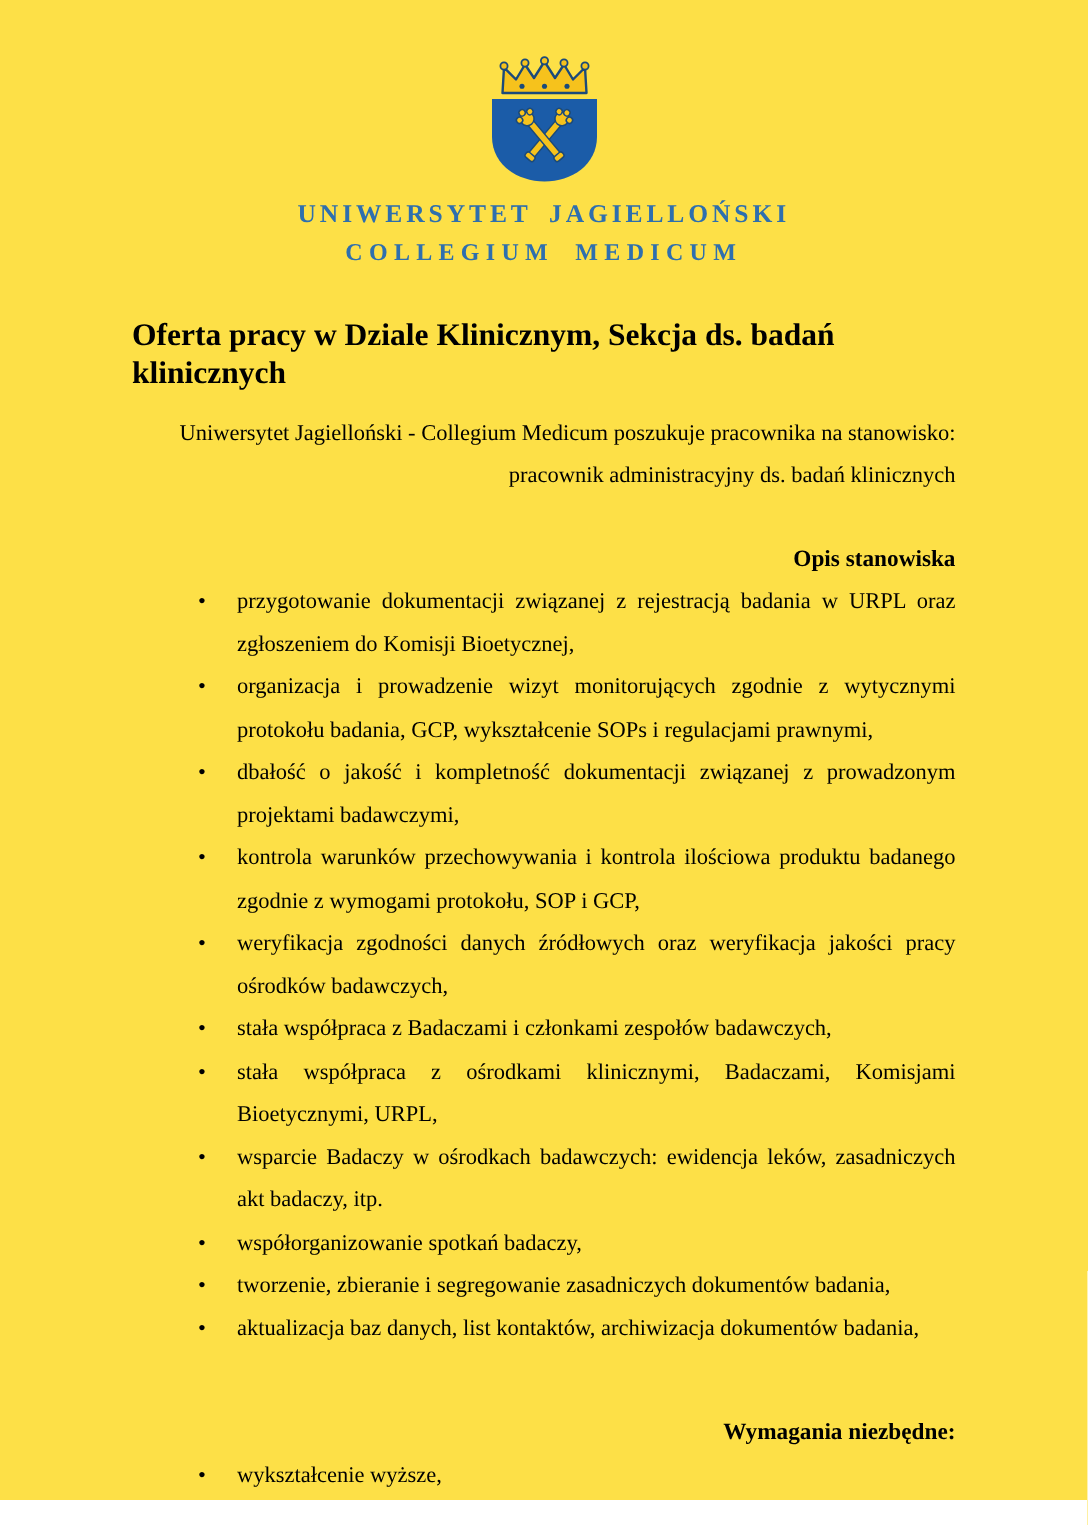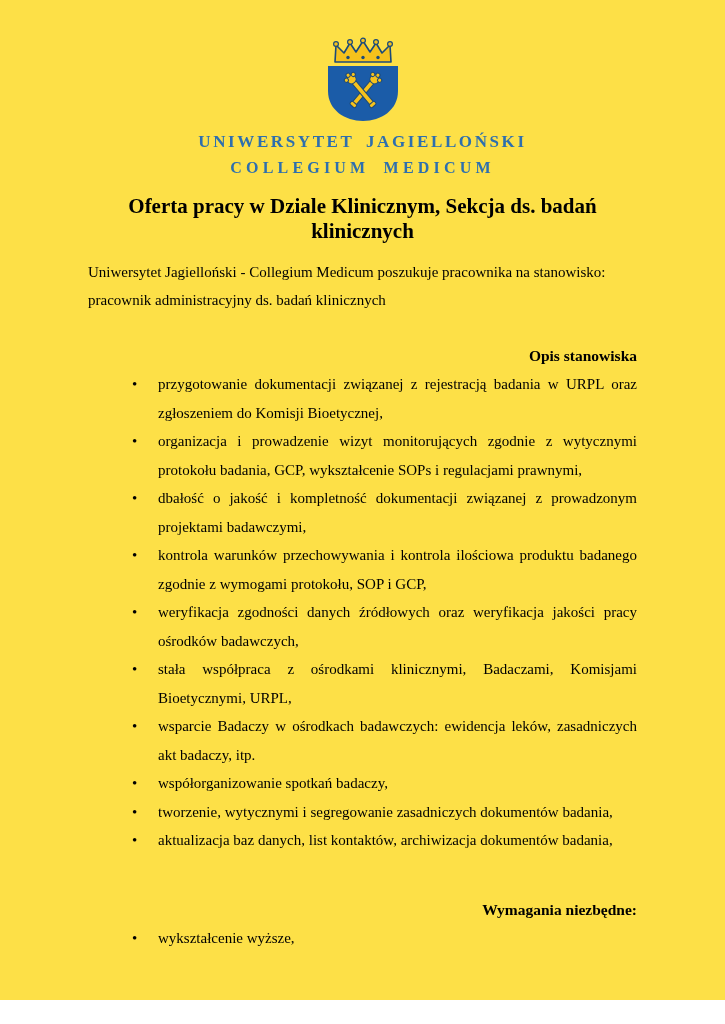--- a/index.html
+++ b/index.html
@@ -38,28 +38,27 @@
     word-spacing: 5px;
   }
   .wordmark-line2 {
     font-size: 16px;
     letter-spacing: 4.2px;
     word-spacing: 6px;
     margin-top: 6px;
   }
   
   .doc-title {
-    margin-top: 16px;
-    text-align: center;
+    margin-top: 32px;
     font-weight: bold;
     font-size: 21px;
   }
   .intro {
     margin-top: 13px;
-    text-align: left;
+    text-align: right;
     font-size: 15px;
     line-height: 28.5px;
   }
   .section-heading {
     font-weight: bold;
     font-size: 15.5px;
     line-height: 28.5px;
     text-align: right;
   }
   .section-heading.first {
@@ -150,28 +149,29 @@
 
       <li>organizacja i prowadzenie wizyt monitorujących zgodnie z wytycznymi protokołu badania, GCP, wykształcenie SOPs i regulacjami prawnymi,</li>
 
 
       <li>dbałość o jakość i kompletność dokumentacji związanej z prowadzonym projektami badawczymi,</li>
 
       <li>kontrola warunków przechowywania i kontrola ilościowa produktu badanego zgodnie z wymogami protokołu, SOP i GCP,</li>
 
       <li>weryfikacja zgodności danych źródłowych oraz weryfikacja jakości pracy ośrodków badawczych,</li>
 
+      <li>stała współpraca z Badaczami i członkami zespołów badawczych,</li>
 
       <li>stała współpraca z ośrodkami klinicznymi, Badaczami, Komisjami Bioetycznymi, URPL,</li>
 
       <li>wsparcie Badaczy w ośrodkach badawczych: ewidencja leków, zasadniczych akt badaczy, itp.</li>
 
       <li>współorganizowanie spotkań badaczy,</li>
 
-      <li>tworzenie, wytycznymi i segregowanie zasadniczych dokumentów badania,</li>
+      <li>tworzenie, zbieranie i segregowanie zasadniczych dokumentów badania,</li>
 
       <li>aktualizacja baz danych, list kontaktów, archiwizacja dokumentów badania,</li>
 
     </ul>
 
   <div class="section-heading second">Wymagania niezbędne:</div>
   <ul class="bullets">
 
       <li>wykształcenie wyższe,</li>
     </ul>

